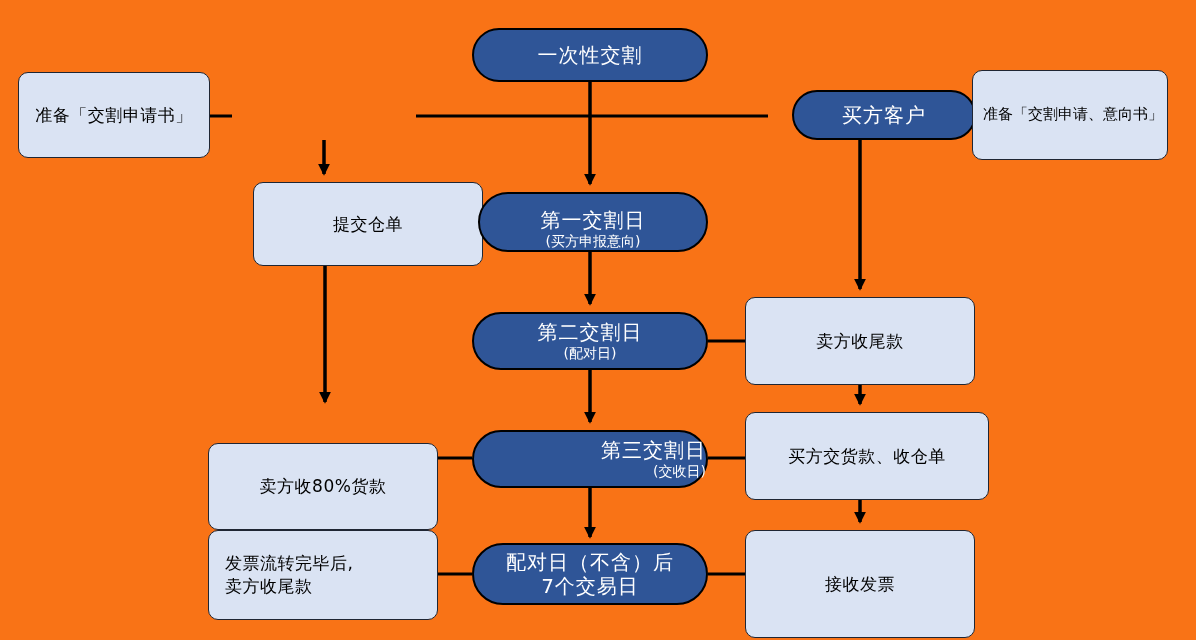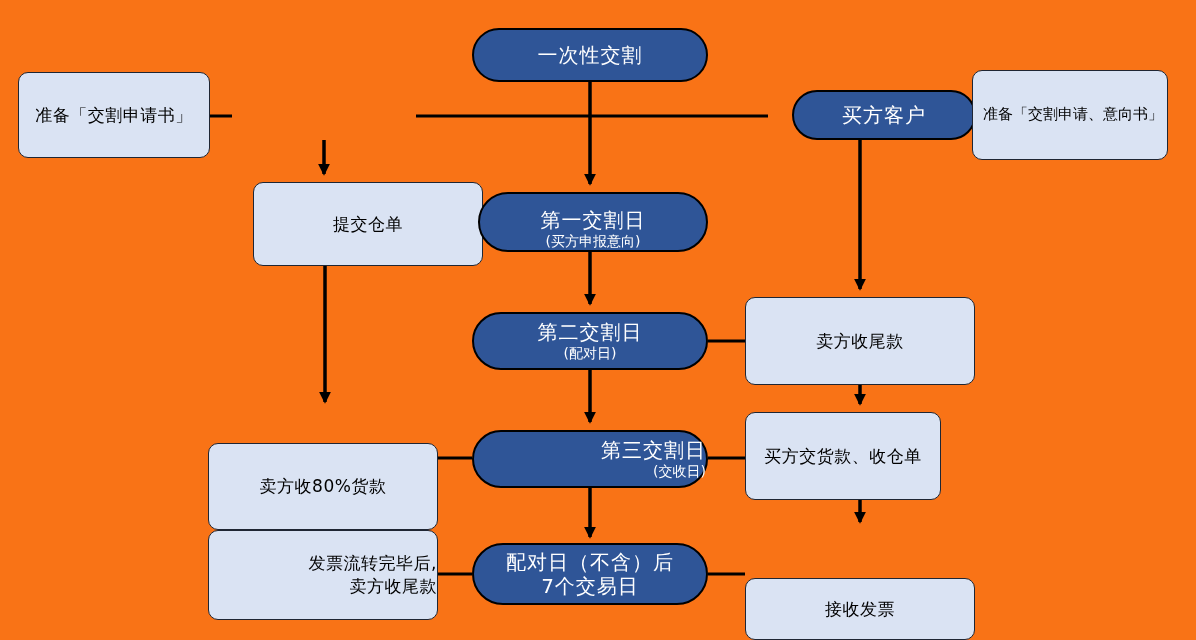--- a/index.html
+++ b/index.html
@@ -38,21 +38,21 @@
   }
   .pill .sub{font-size:14px;letter-spacing:0;line-height:1.2;margin-top:1px;}
   .pill .main{line-height:1.2;}
   .box{
     background:var(--box-fill);
     border:1.8px solid var(--box-border);
     border-radius:10px;
     font-size:17px;
     letter-spacing:0.5px;
   }
-  .box.left-align{align-items:flex-end;text-align:left;padding-left:25px;}
+  .box.left-align{align-items:flex-start;text-align:left;padding-left:16px;}
   .box.small{font-size:15px;line-height:1.95;align-items:flex-start;text-align:left;padding-left:10px;padding-right:4px;letter-spacing:0;}
 </style>
 </head>
 <body>
 
 <div class="canvas">
 
   <svg class="connectors" width="1196" height="640" viewBox="0 0 1196 640" xmlns="http://www.w3.org/2000/svg">
     <defs>
       <marker id="arrow" viewBox="0 0 7 7" refX="6" refY="3.5" markerWidth="3.4" markerHeight="3.4" orient="auto-start-reverse" markerUnits="strokeWidth">
@@ -119,31 +119,31 @@
 
   <div class="node box" style="left:208px;top:410px;width:230px;height:87px;margin-top:33px;">
     <span>卖方收80%货款</span>
   </div>
 
   <div class="node pill" style="left:472px;top:430px;width:236px;height:58px;border-radius:29px;align-items:flex-end;">
     <span class="main">第三交割日</span>
     <span class="sub">(交收日)</span>
   </div>
 
-  <div class="node box" style="left:745px;top:412px;width:196px;height:88px;">
+  <div class="node box" style="left:745px;top:412px;width:244px;height:88px;">
     <span>买方交货款、收仓单</span>
   </div>
 
   <div class="node box left-align" style="left:208px;top:530px;width:230px;height:90px;">
     <span>发票流转完毕后,</span>
     <span>卖方收尾款</span>
   </div>
 
   <div class="node pill" style="left:472px;top:543px;width:236px;height:62px;border-radius:31px;">
     <span class="main">配对日（不含）后</span>
     <span class="main">7个交易日</span>
   </div>
 
-  <div class="node box" style="left:745px;top:530px;width:230px;height:62px;margin-top:48px;">
+  <div class="node box" style="left:745px;top:530px;width:230px;height:108px;">
     <span>接收发票</span>
   </div>
 
 </div>
 
 </body></html>

